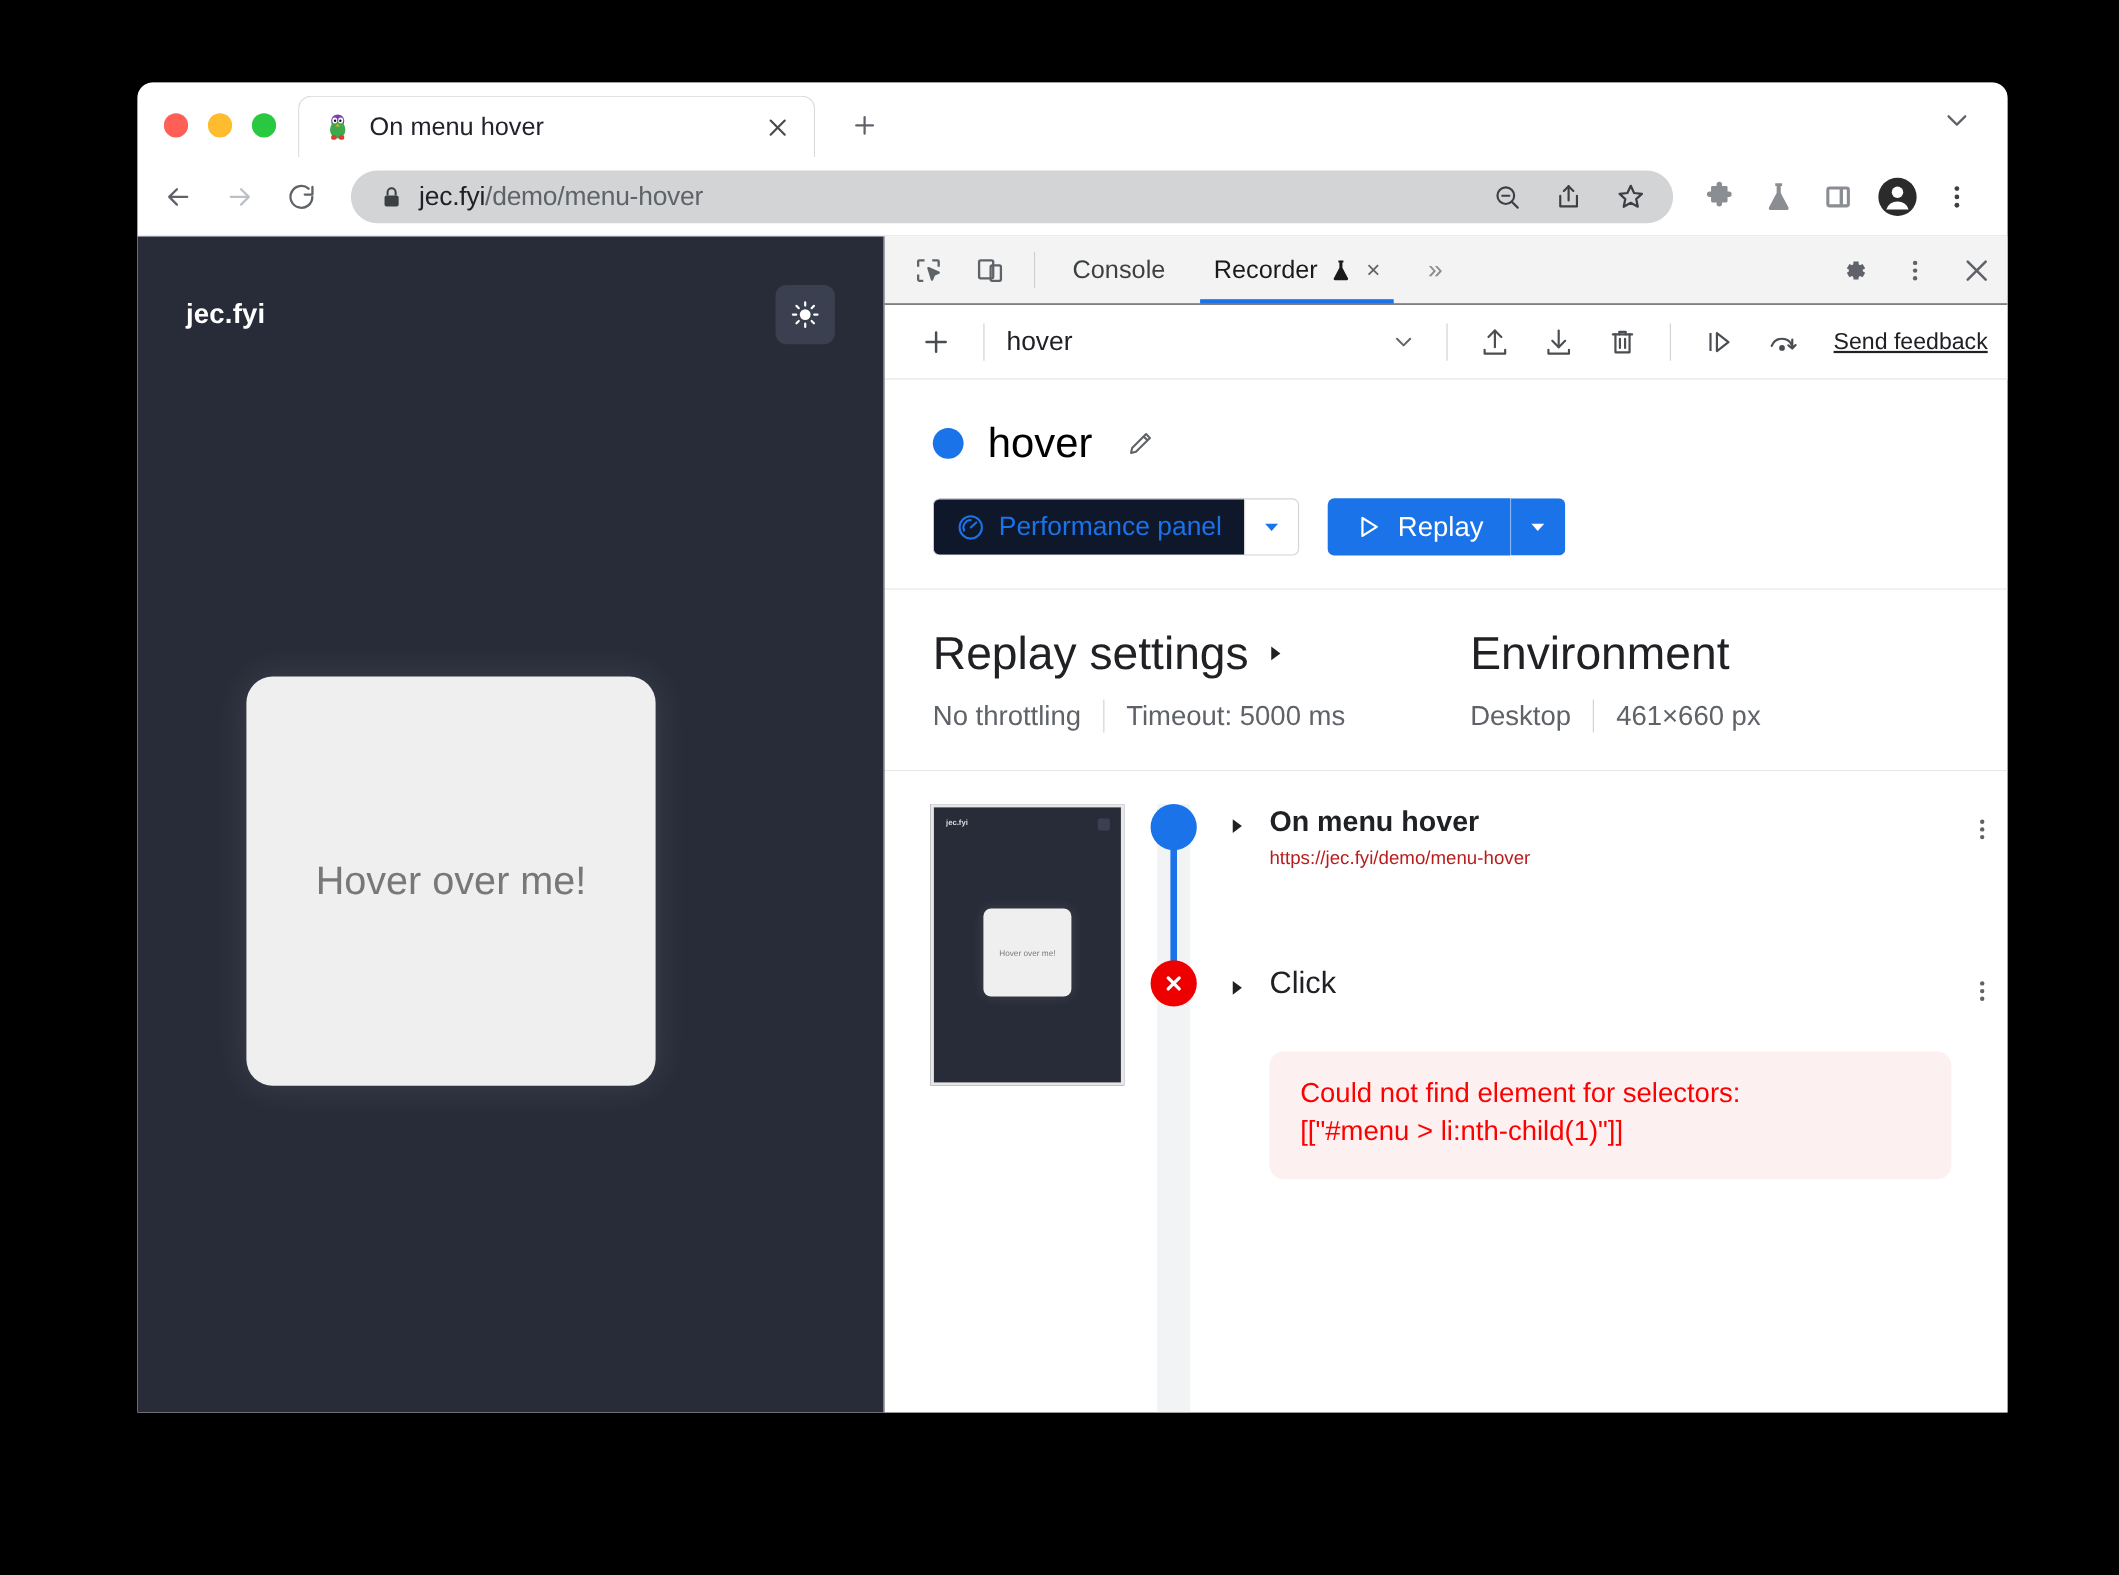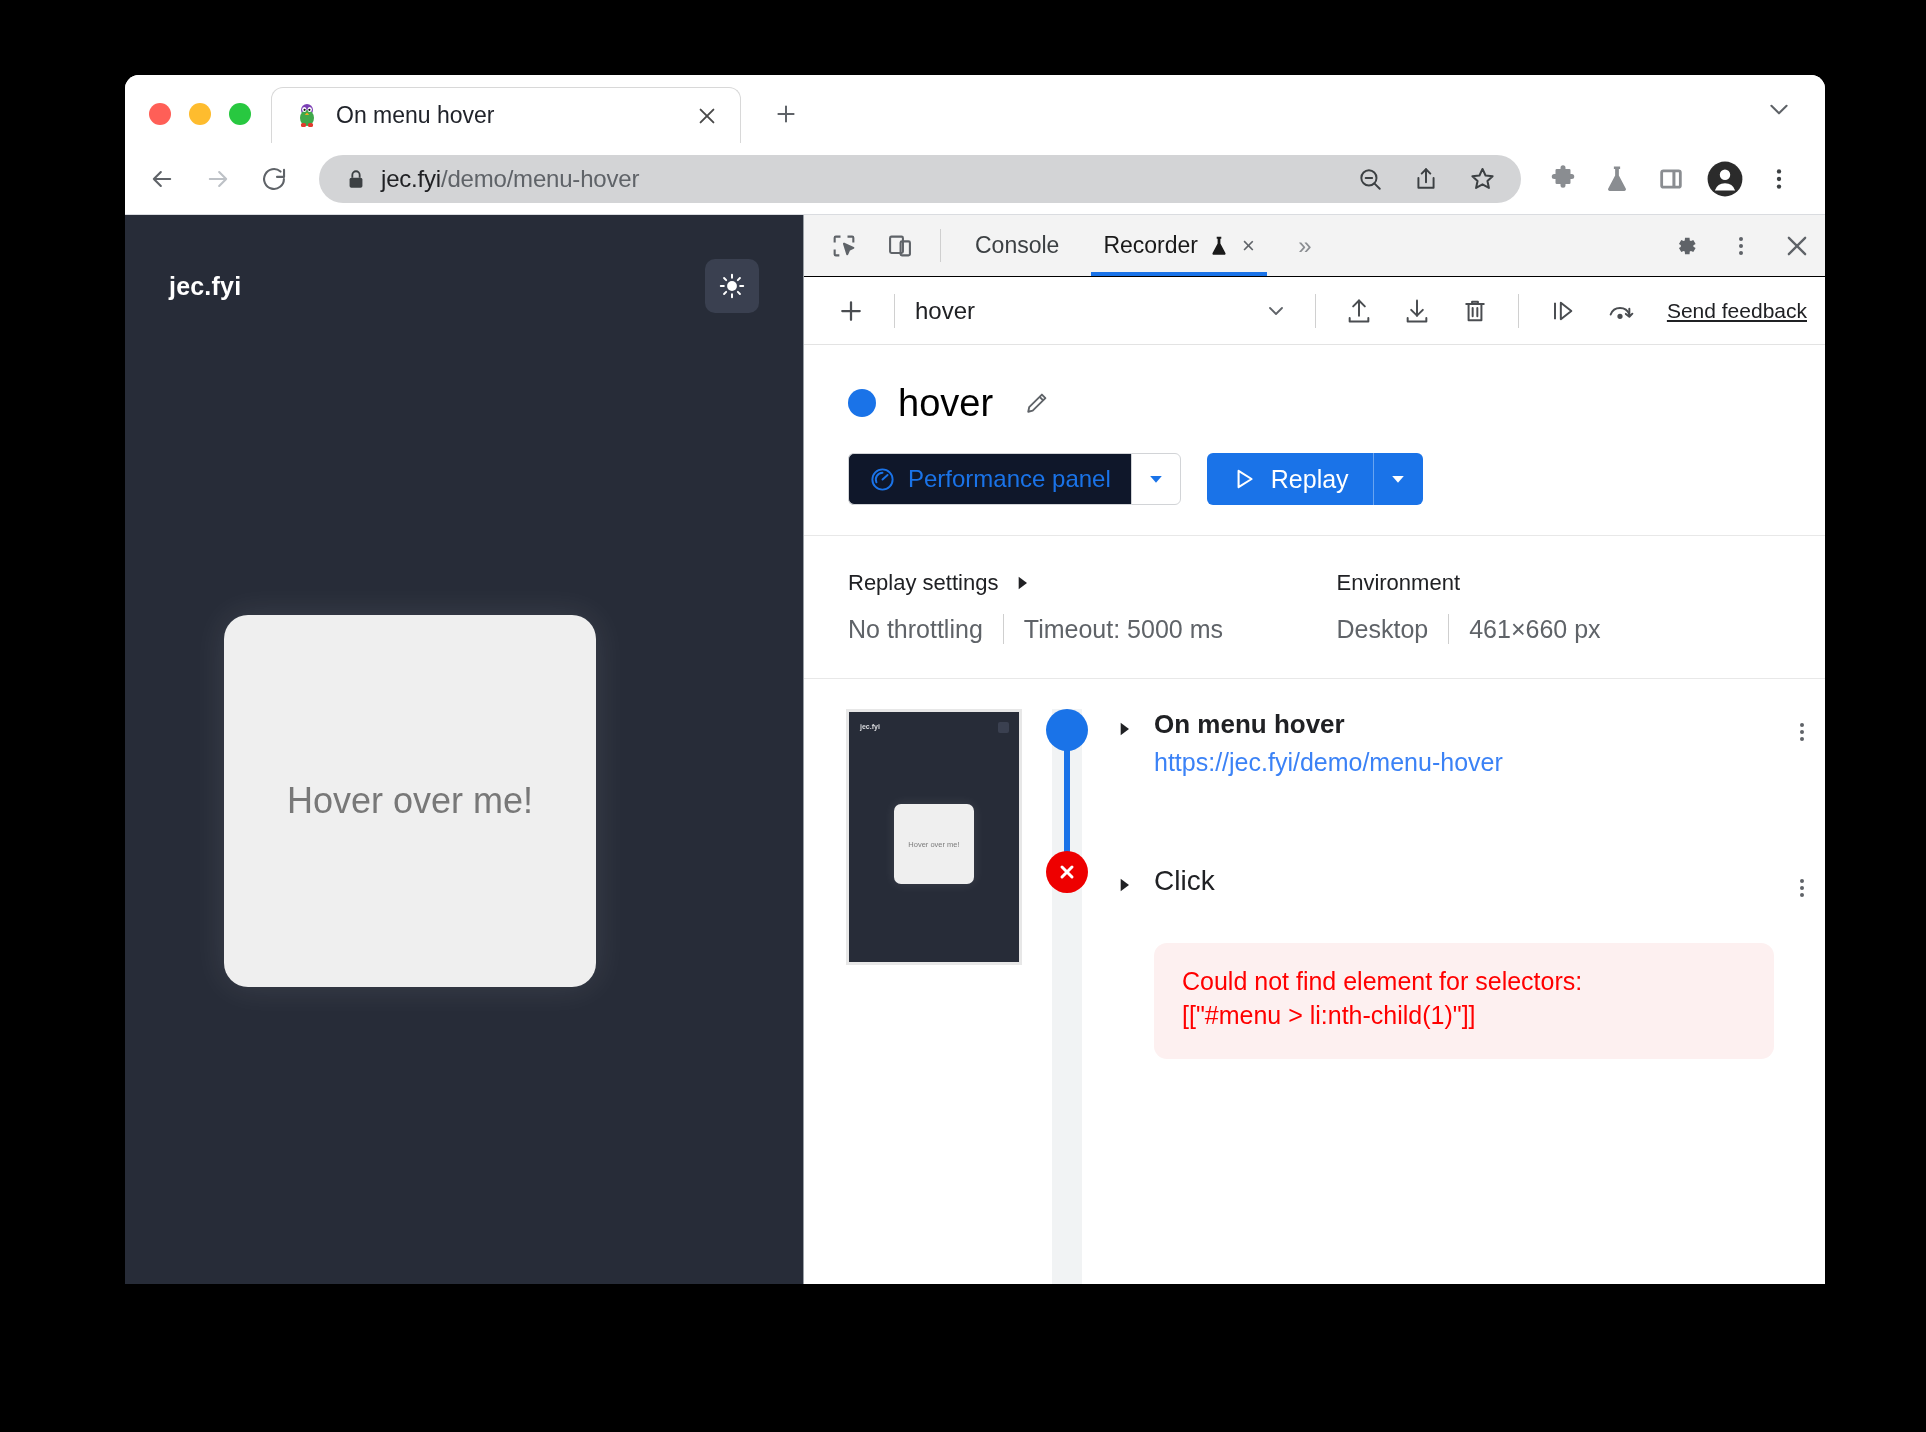--- a/index.html
+++ b/index.html
@@ -298,21 +298,21 @@
 
   
   #rec-settings {
     display: flex;
     padding: 34px 0 34px 44px;
     border-bottom: 1px solid #e8e8e8;
     flex: 0 0 auto;
   }
   .set-col { width: 540px; }
   .set-title {
-    font-size: 22px; color: #202124;
+    font-size: 42px; color: #202124;
     display: flex; align-items: center; gap: 14px;
   }
   .set-vals {
     margin-top: 18px;
     font-size: 25px; color: #5f6368;
     display: flex; align-items: center;
   }
   .set-vals .vsep {
     width: 1px; height: 30px; background: #cfcfcf; margin: 0 20px;
   }
@@ -378,21 +378,21 @@
     display: flex; align-items: flex-start;
     gap: 18px;
   }
   .step-caret {
     width: 22px; margin-top: 10px;
     color: #202124; flex: 0 0 auto;
   }
   .step-body { flex: 1 1 auto; min-width: 0; }
   .step-title { font-size: 26px; font-weight: 700; color: #202124; }
   .step-title.normal { font-weight: 400; font-size: 28px; }
-  .step-url { font-size: 25px; color: #3b82f6; margin-top: 8px; white-space: nowrap; }
+  .step-url { font-size: 17px; color: #b91c1c; margin-top: 8px; white-space: nowrap; }
   .step-menu {
     width: 46px; height: 46px; flex: 0 0 auto;
     display: flex; align-items: center; justify-content: center;
     color: #5f6368;
   }
   #step2 { margin-top: 88px; }
   #err-box {
     margin-top: 32px;
     margin-left: 40px;
     background: #fdf0f0;

